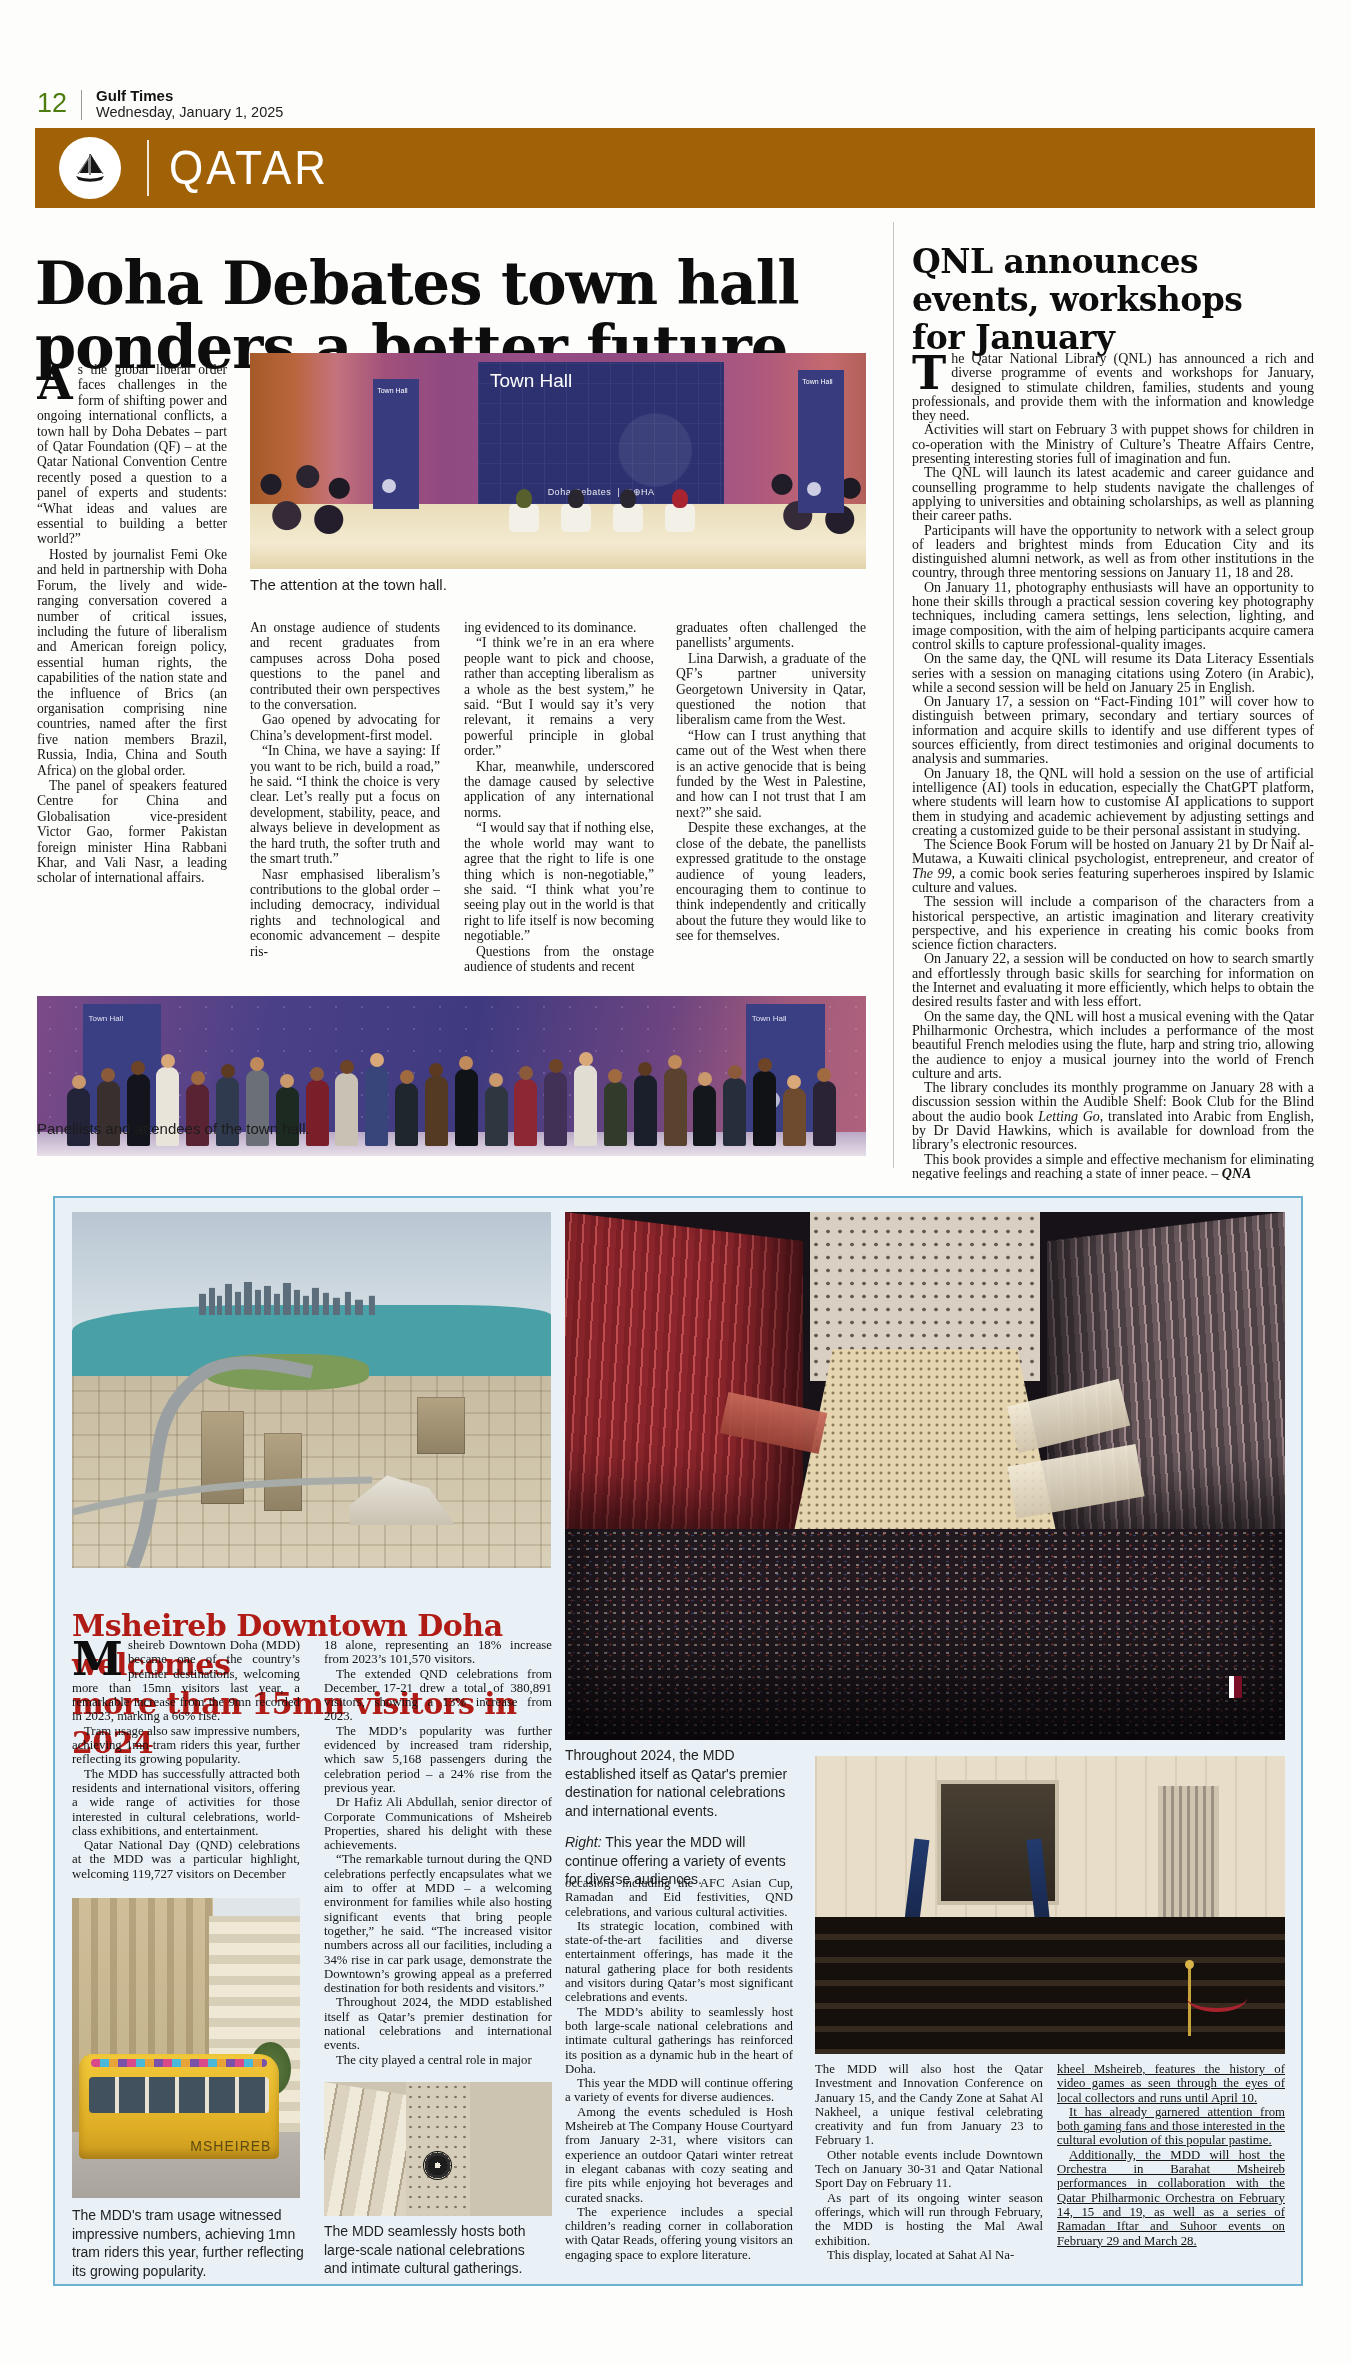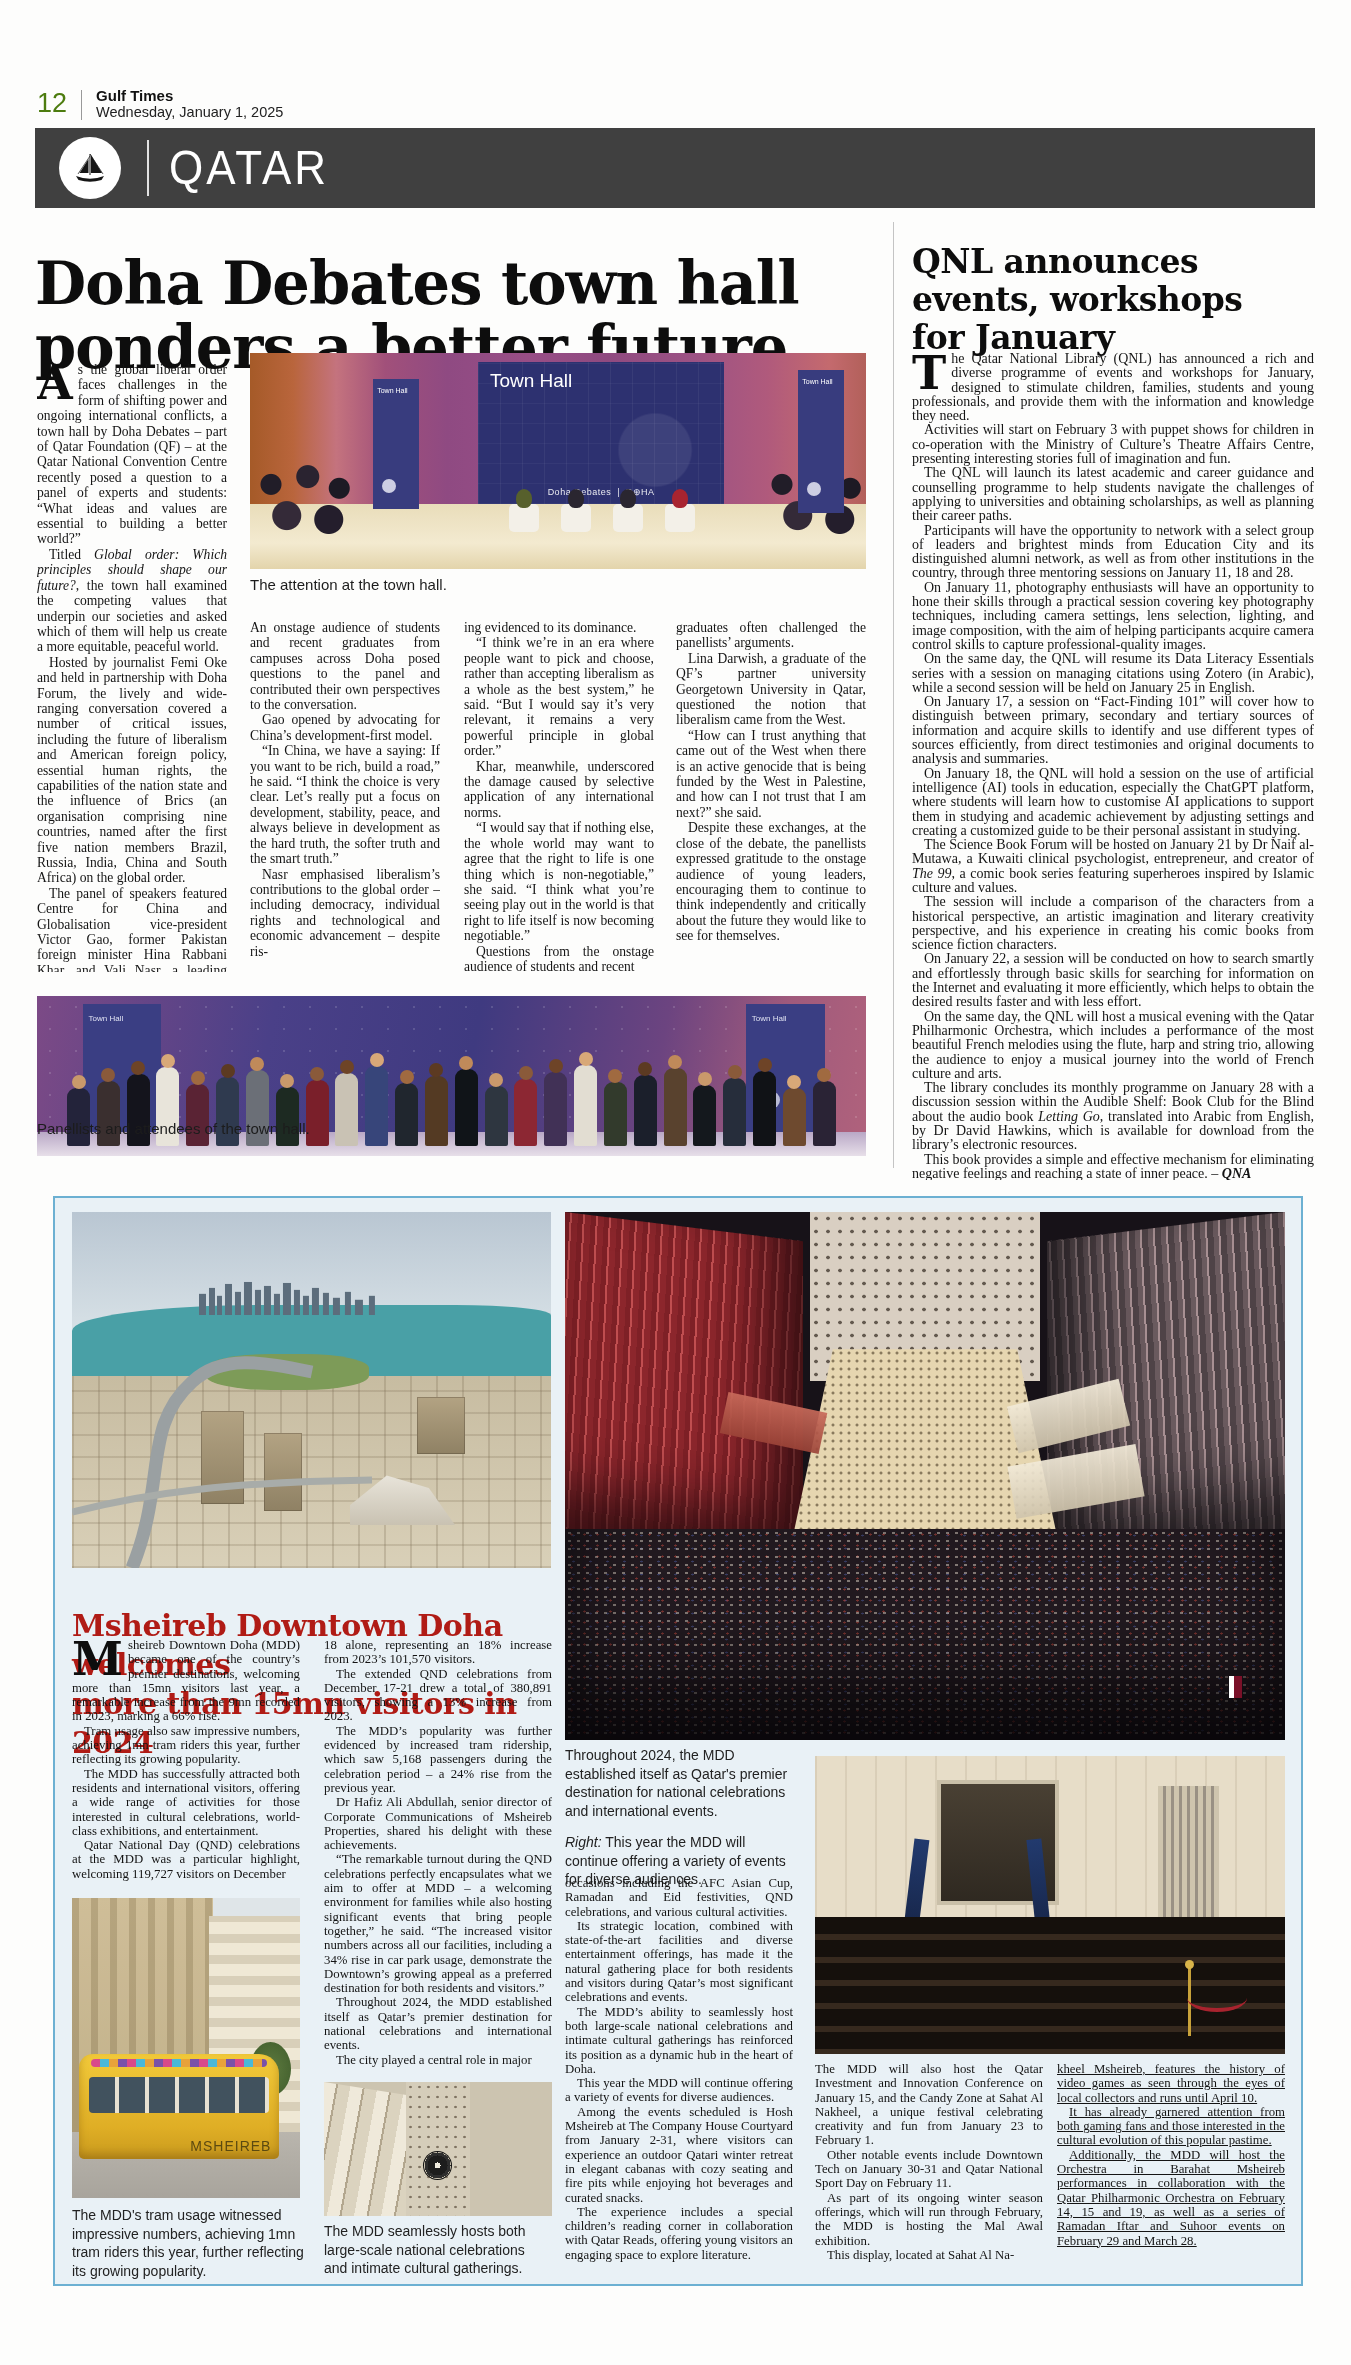--- a/index.html
+++ b/index.html
@@ -5,21 +5,21 @@
   html,body{margin:0;padding:0;background:#888;}
   .page{position:relative;width:1351px;height:2365px;background:#fdfdfc;margin:0 auto;overflow:hidden;
         font-family:"Liberation Serif",serif;color:#141414;}
   
   .masthead{position:absolute;left:37px;top:88px;display:flex;align-items:flex-start;}
   .pagenum{font-family:"Liberation Sans",sans-serif;font-size:27px;font-weight:400;color:#4d7c0f;line-height:30px;}
   .mast-div{width:1px;height:30px;background:#999;margin:2px 14px 0 14px;}
   .pub{font-family:"Liberation Sans",sans-serif;font-size:15px;font-weight:bold;color:#111;line-height:16px;}
   .date{font-family:"Liberation Sans",sans-serif;font-size:14.5px;color:#222;line-height:17px;}
   
-  .banner{position:absolute;left:35px;top:128px;width:1280px;height:80px;background:#404040;}
+  .banner{position:absolute;left:35px;top:128px;width:1280px;height:80px;background:#a16207;}
   .logo-circle{position:absolute;left:24px;top:9px;width:62px;height:62px;border-radius:50%;background:#fff;
                display:flex;align-items:center;justify-content:center;}
   .banner-rule{position:absolute;left:112px;top:12px;width:2px;height:56px;background:rgba(255,255,255,.85);}
   .section-title{position:absolute;left:134px;top:13px;font-family:"Liberation Sans",sans-serif;
                  font-size:44px;letter-spacing:3px;color:#fff;font-weight:400;transform:scaleY(1.08);transform-origin:top;}
   
   .main-hl{position:absolute;left:35px;top:212px;width:900px;font-family:"DejaVu Serif",serif;
            font-weight:bold;font-size:59px;line-height:64px;letter-spacing:-1px;color:#0d0d0d;}
   .main-hl span{display:block;}
   .qnl-hl{position:absolute;left:912px;top:216px;width:410px;font-family:"DejaVu Serif",serif;
@@ -222,21 +222,20 @@
     <div class="section-title">QATAR</div>
   </div>
 
   <h1 class="main-hl">
     <span>Doha Debates town hall</span>
     <span>ponders a better future</span>
   </h1>
 
   <div class="col col1">
       <p class="para"><span class="dropcap">A</span>s the global liberal order faces challenges in the form of shifting power and ongoing international conflicts, a town hall by Doha Debates – part of Qatar Foundation (QF) – at the Qatar National Convention Centre recently posed a question to a panel of experts and students:  “What ideas and values are essential to building a better world?”</p>
-      <p class="para">Titled <i>Global order: Which principles should shape our future?</i>, the town hall examined the competing values that underpin our societies and asked which of them will help us create a more equitable, peaceful world.</p>
       <p class="para">Hosted by journalist Femi Oke and held in partnership with Doha Forum, the lively and wide-ranging conversation covered a number of critical issues, including the future of liberalism and American foreign policy, essential human rights, the capabilities of the nation state and the influence of Brics (an organisation comprising nine countries, named after the first five nation members Brazil, Russia, India, China and South Africa) on the global order.</p>
       <p class="para">The panel of speakers featured Centre for China and Globalisation vice-president Victor Gao, former Pakistan foreign minister Hina Rabbani Khar, and Vali Nasr, a leading scholar of international affairs.</p>
     </div>
 
   <div class="ph p1">
     <div class="p1-floor"></div>
     <div class="p1-aud al"></div>
     <div class="p1-aud ar"></div>
     <div class="p1-screen">
       <span class="p1-sign">Town Hall</span>

